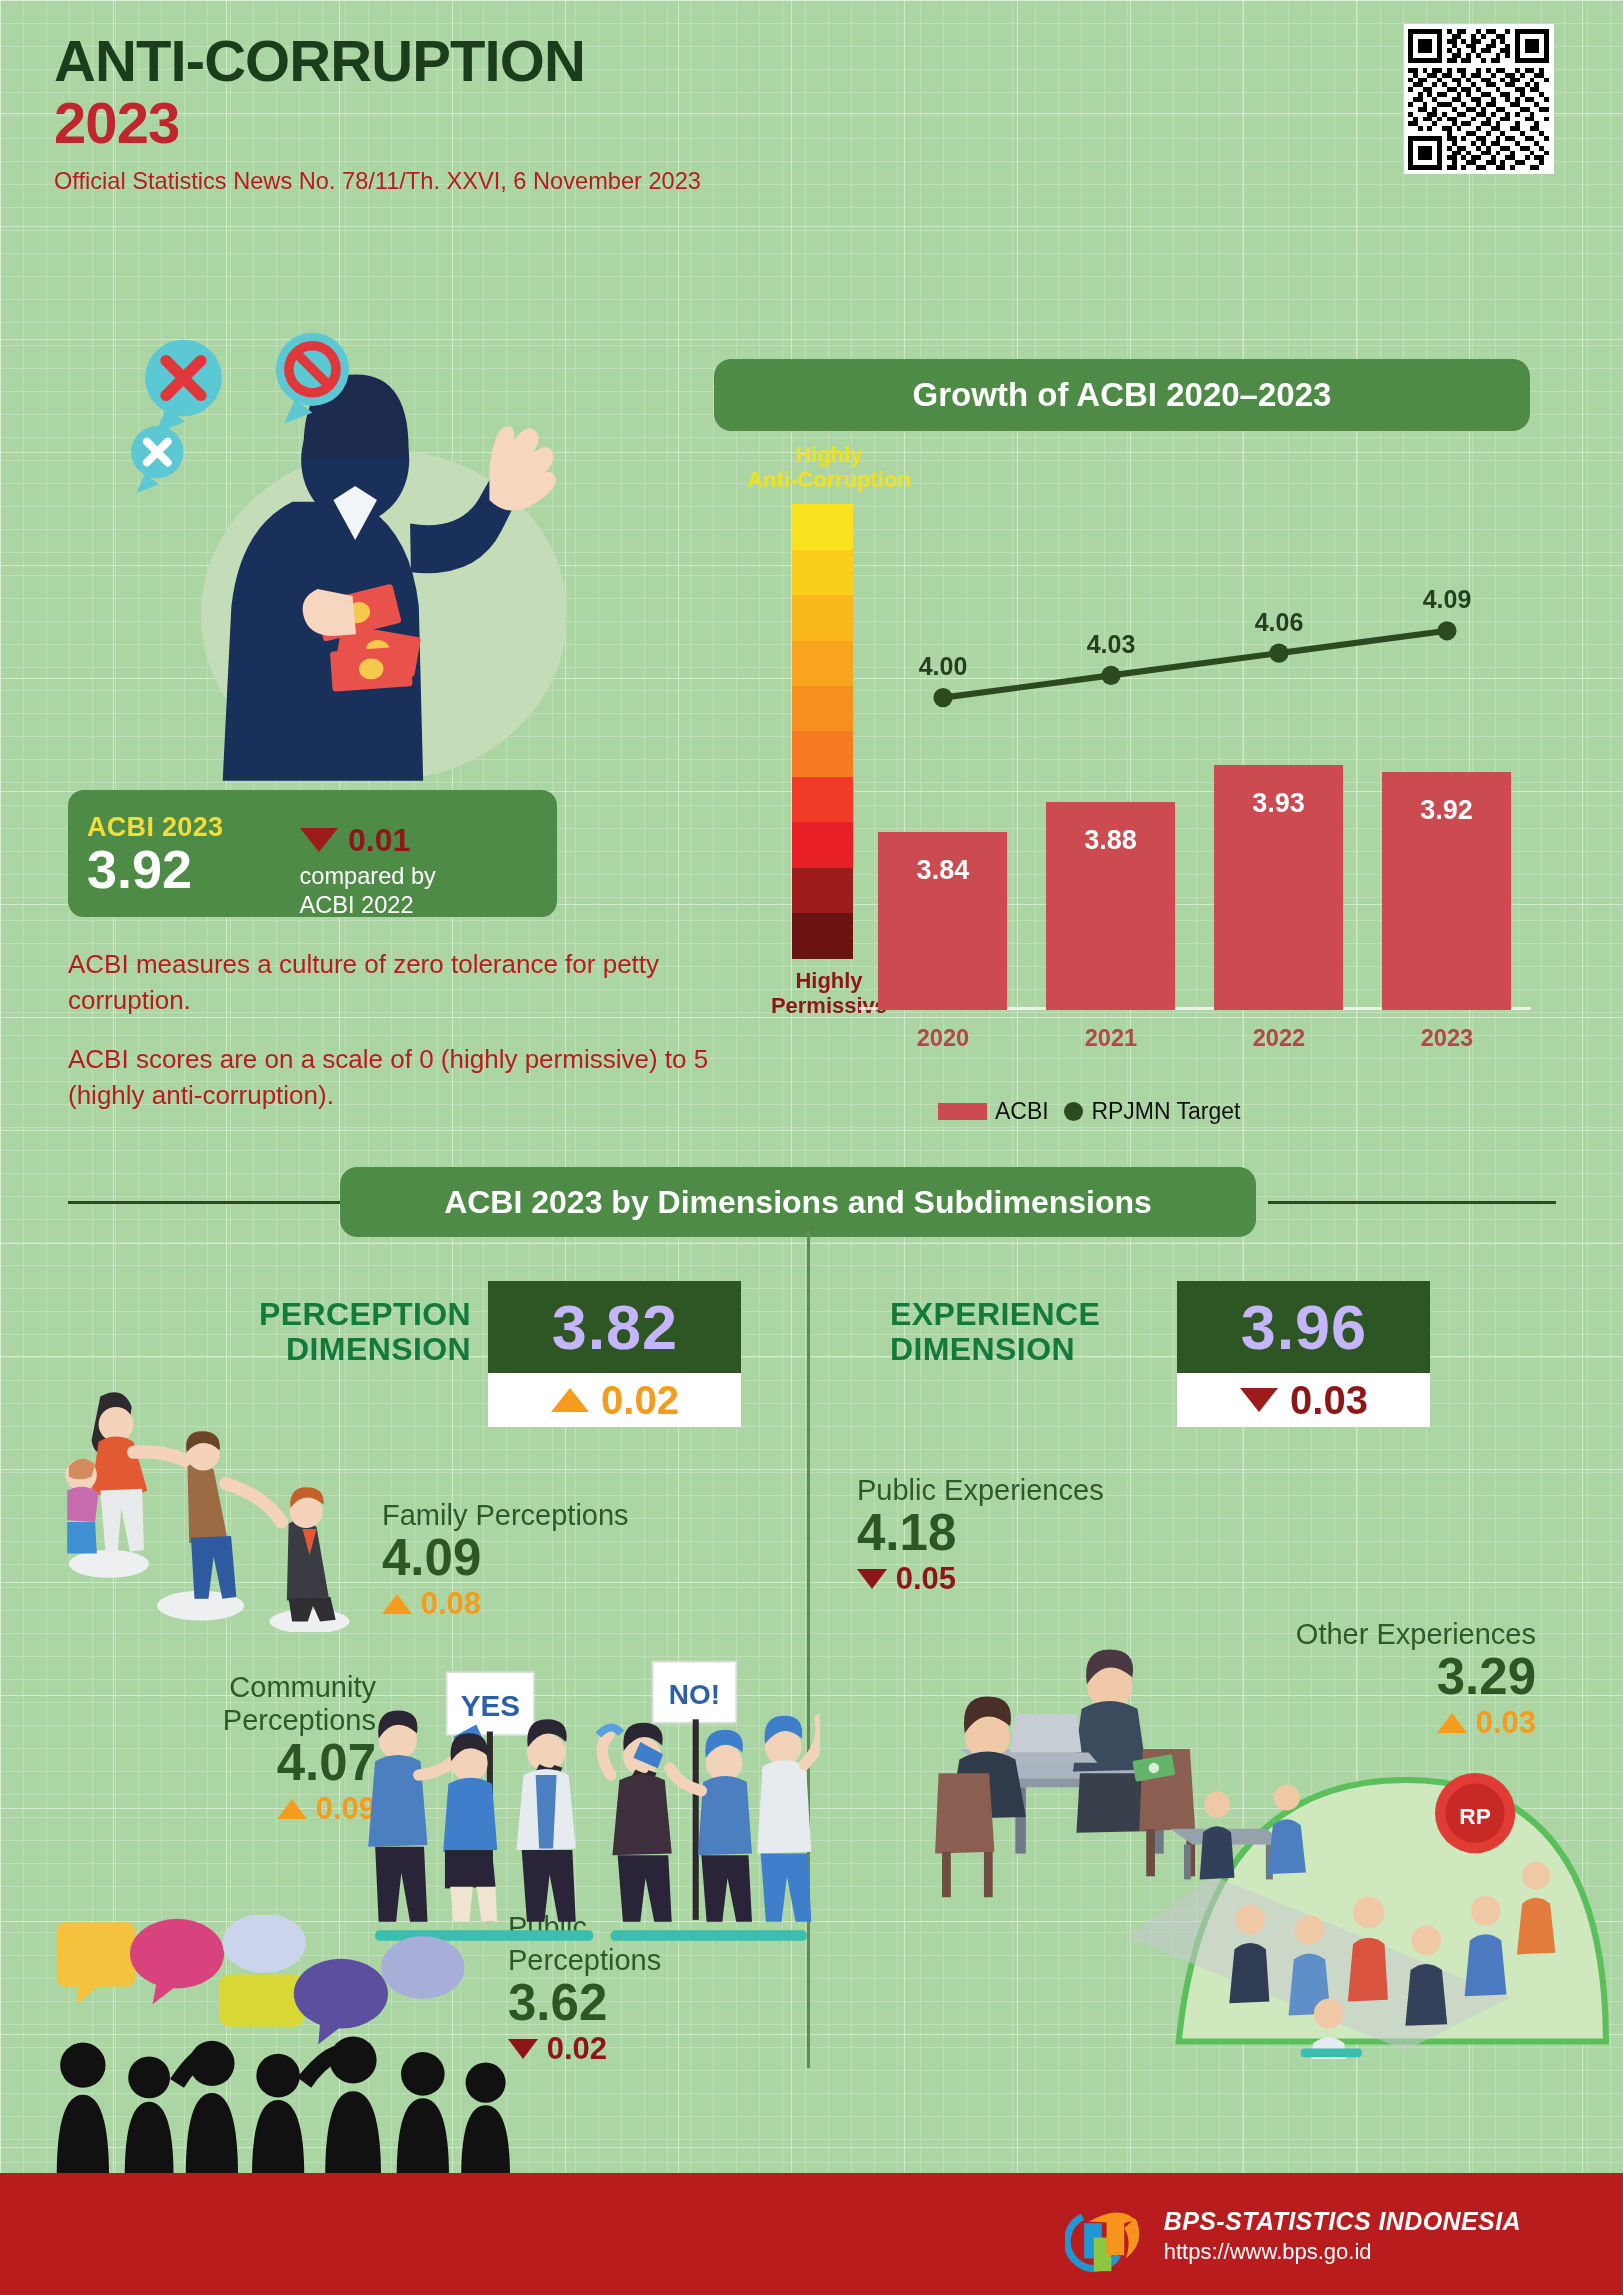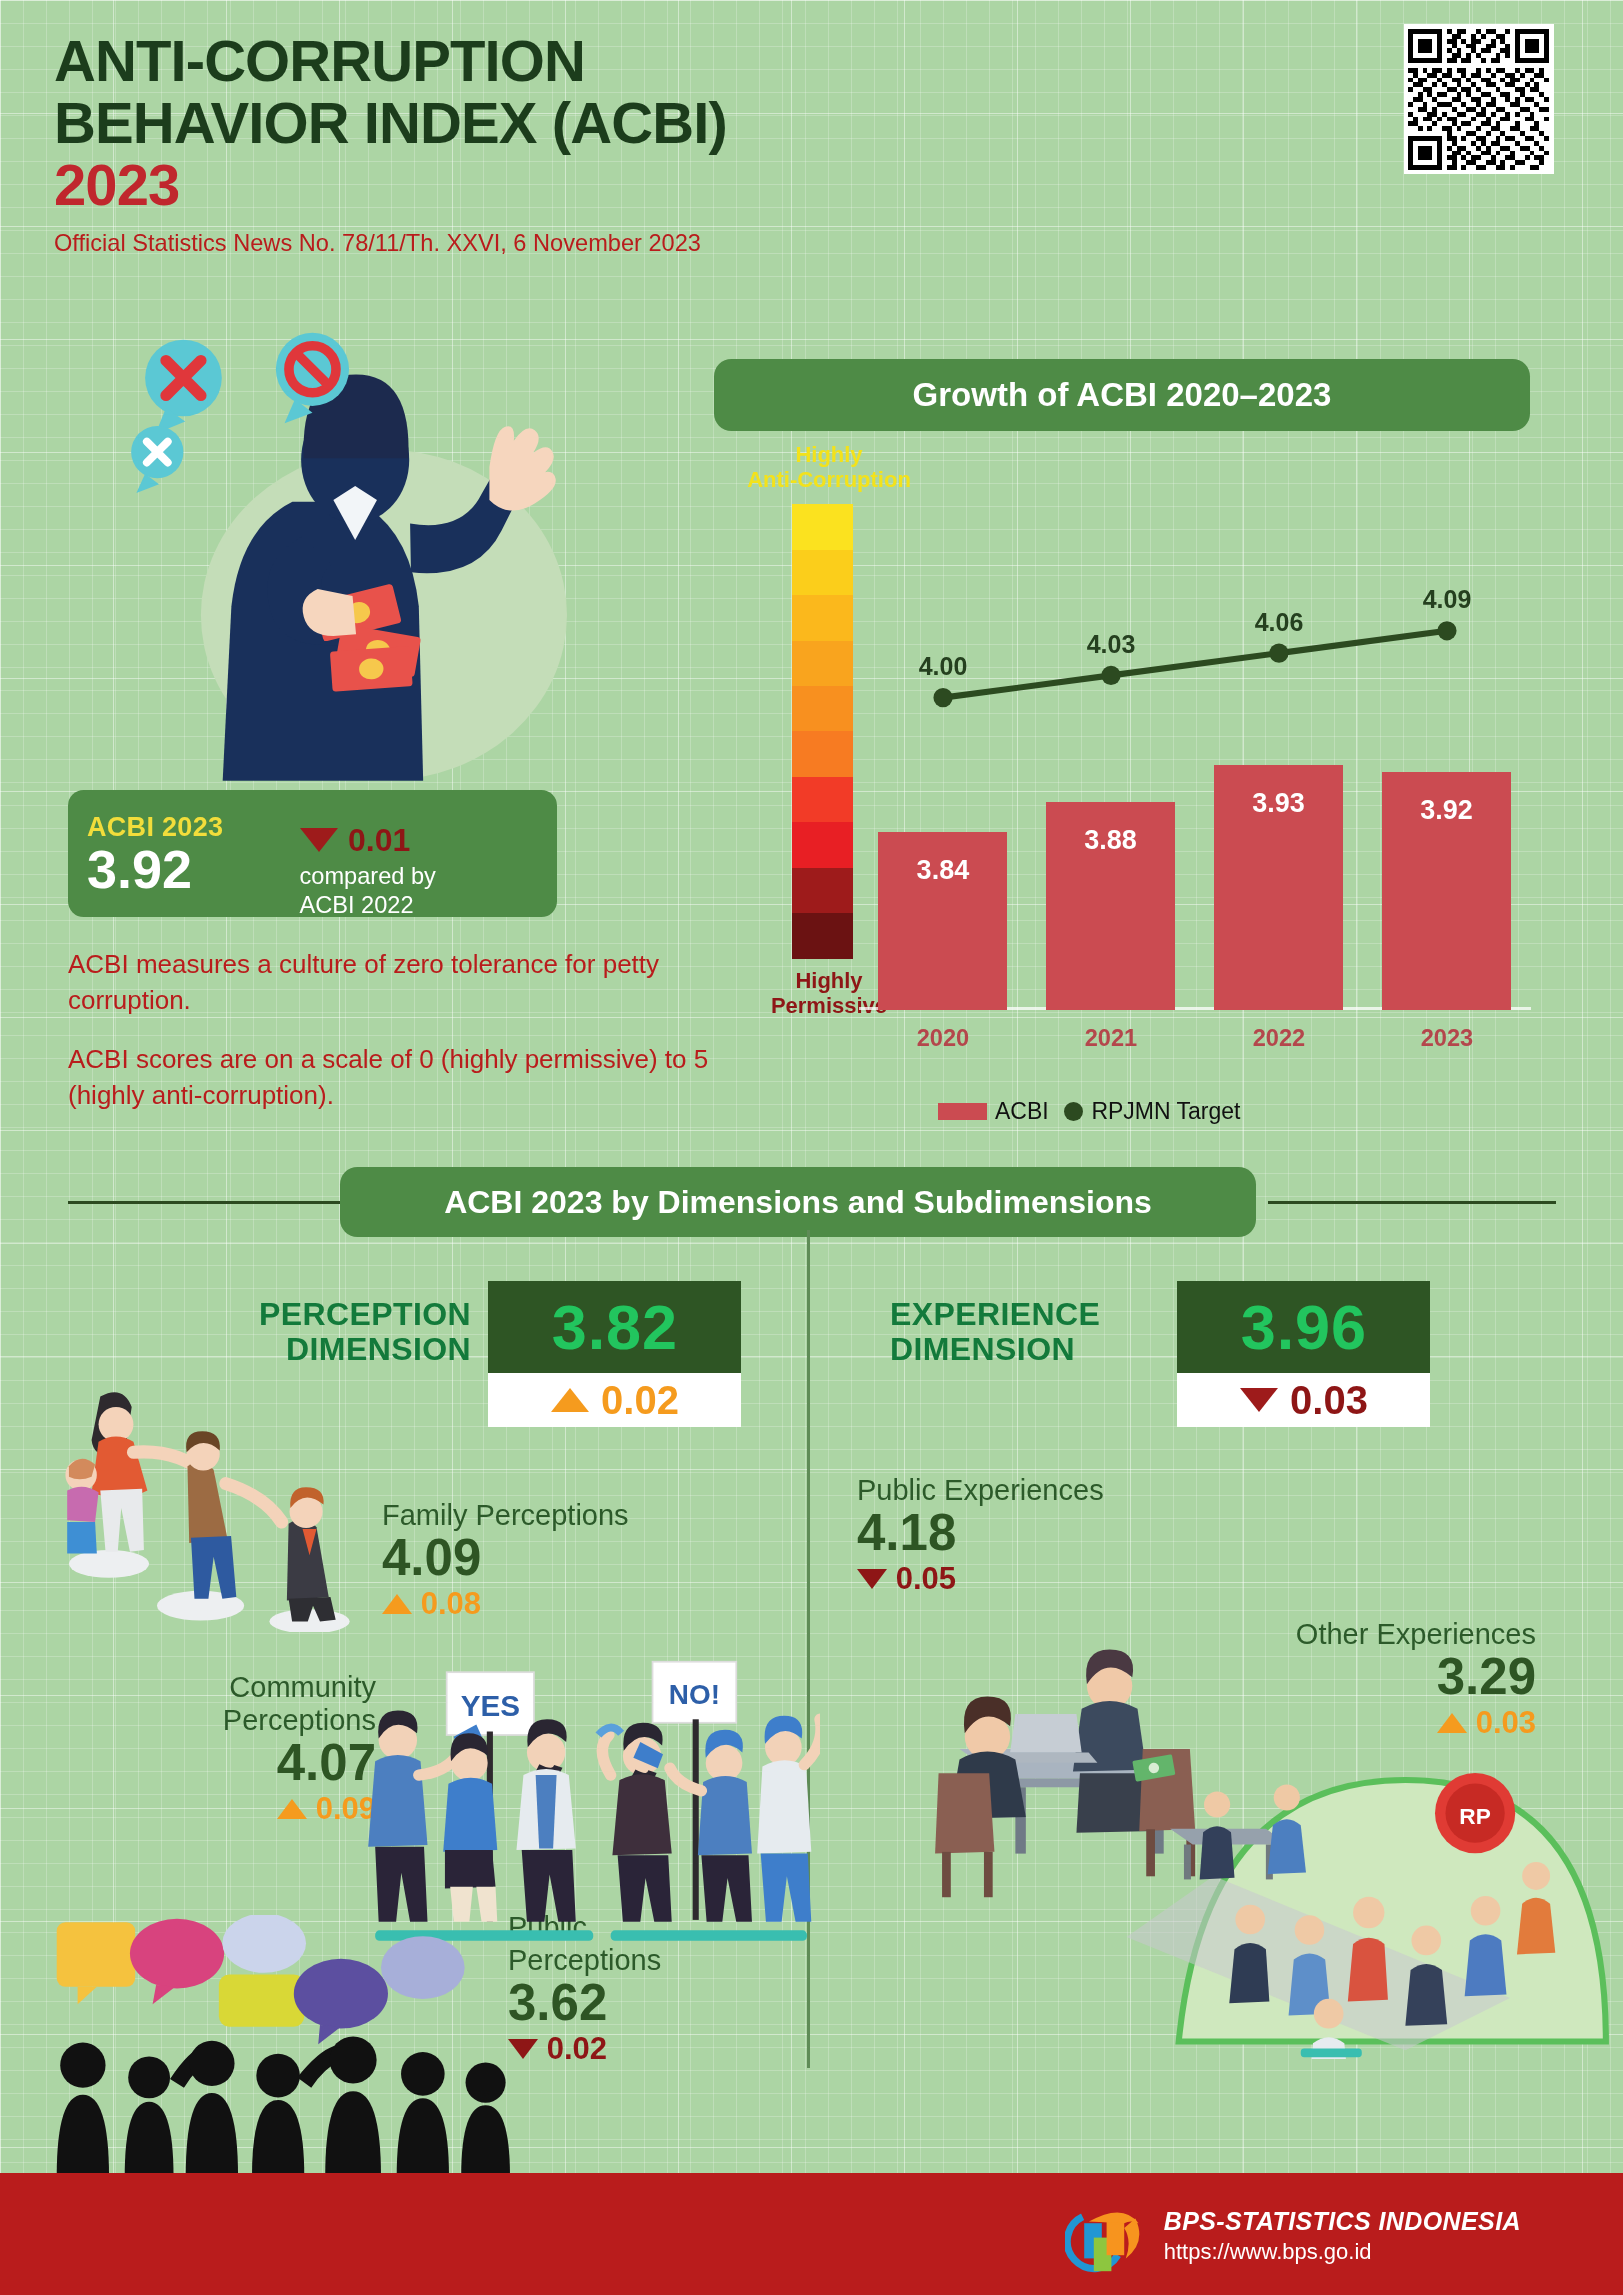--- a/index.html
+++ b/index.html
@@ -90,21 +90,21 @@
     background:#4E8B46; border-radius:17.4px;
     display:flex; align-items:center; justify-content:center;
     color:#fff; font-size:32px; font-weight:bold;
   }
   .rule-l{ position:absolute; left:68px; top:1201px; width:288px; height:2.6px; background:#2C4A20; }
   .rule-r{ position:absolute; right:68px; top:1201px; width:288px; height:2.6px; background:#2C4A20; }
   .divider-v{ position:absolute; left:807px; top:1230px; width:2.6px; height:838px; background:#5E8B56; }
 
   .dim-head{ position:absolute; }
   .dim-title{ color:#137A3B; font-size:32px; font-weight:bold; line-height:1.1; letter-spacing:0.4px; }
-  .dim-score-box{ background:#2E5524; color:#22c55e; font-size:63px; font-weight:bold;
+  .dim-score-box{ background:#2E5524; color:#c4b5fd; font-size:63px; font-weight:bold;
      display:flex; align-items:center; justify-content:center; letter-spacing:0.9px; }
   .dim-delta-box{ background:#fff; display:flex; align-items:center; justify-content:center; gap:12.2px; }
   .dim-delta-num{ font-size:40px; font-weight:bold; }
 
   
   .sub{ position:absolute; }
   .sub-name{ color:#2C5A2A; font-size:29px; line-height:1.14; }
   .sub-val{ color:#2E5524; font-size:51px; font-weight:bold; line-height:1.02; }
   .sub-delta{ display:flex; align-items:center; gap:8.7px; margin-top:1.7px; }
   .sub-delta-num{ font-size:31px; font-weight:bold; }
@@ -118,21 +118,20 @@
   .bps-text b{ display:block; color:#fff; font-size:25px; font-style:italic; font-weight:bold; letter-spacing:0.4px; }
   .bps-text span{ display:block; color:#fff; font-size:22px; margin-top:3.5px; }
 </style>
 </head>
 <body>
 
 <div class="grid-bg"></div>
 
 <div class="title-block">
   <div class="t-line">ANTI-CORRUPTION</div>
-  <div class="t-line">BEHAVIOR INDEX (ACBI)</div>
   <div class="t-year">2023</div>
   <div class="subtitle">Official Statistics News No. 78/11/Th. XXVI, 6 November 2023</div>
 </div>
 
 <div class="qr">
   <svg width="141" height="141" viewBox="0 0 29 29" shape-rendering="crispEdges">
     <rect width="29" height="29" fill="#fff"></rect>
     <g fill="#000">
       <rect x="0" y="0" width="7" height="1"></rect>
         <rect x="0" y="6" width="7" height="1"></rect>

